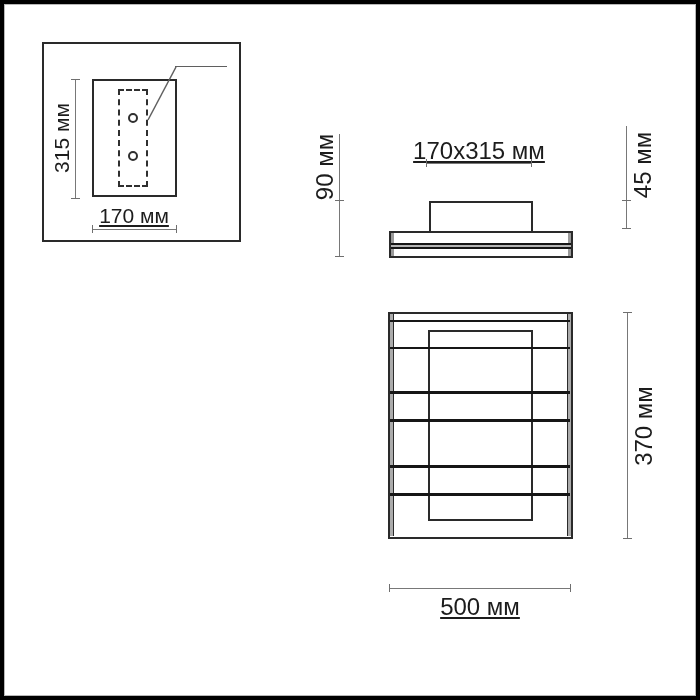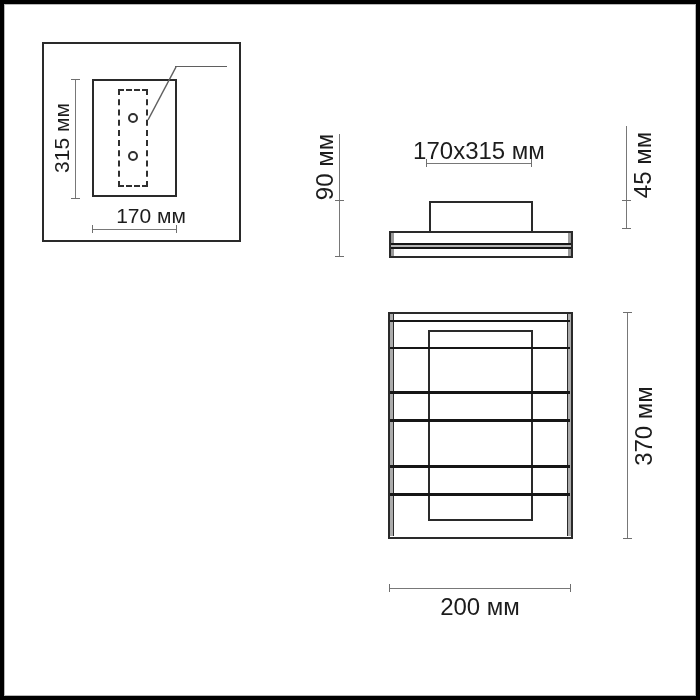--- a/index.html
+++ b/index.html
@@ -15,21 +15,21 @@
   .dashed{box-sizing:border-box;border:2px dashed #2f2f2f;background:transparent;}
   .hole{box-sizing:border-box;width:10px;height:10px;border:2px solid #2f2f2f;border-radius:50%;background:#fff;}
   
   .dline-v{width:1px;background:#787878;}
   .dline-h{height:1px;background:#787878;}
   .tick-h{width:9px;height:1px;background:#6f6f6f;}
   .tick-v{width:1px;height:8px;background:#6f6f6f;}
   
   .dim-label{font-size:24px;letter-spacing:0px;white-space:nowrap;color:#1c1c1c;}
   .dim-label-v{transform:translate(-50%,-50%) rotate(-90deg);transform-origin:center;}
-  .dim-label-c{text-align:center;}
+  .dim-label-c{text-align:center;text-decoration:underline;}
   .small-label{font-size:21px;}
   .callout{font-size:10px;line-height:13px;text-align:center;color:#3a3a3a;white-space:nowrap;}
   .gray-cap{background:#9a9a9a;}
   .hstripe{box-sizing:border-box;background:#b5b5b5;border-top:2px solid #161616;border-bottom:2px solid #161616;}
   .slat-line{background:#161616;}
   svg{display:block;}
 </style>
 </head>
 <body>
 
@@ -43,21 +43,21 @@
   <div class="abs dashed" style="left:114px;top:85px;width:30px;height:98px;"></div>
 
   <div class="abs hole" style="left:124px;top:109px;"></div>
   <div class="abs hole" style="left:124px;top:147px;"></div>
 
   <div class="abs dline-v" style="left:71px;top:75px;height:120px;"></div>
   <div class="abs tick-h" style="left:67px;top:75px;"></div>
   <div class="abs tick-h" style="left:67px;top:194px;"></div>
   <div class="abs dim-label dim-label-v small-label" style="left:58px;top:134px;">315 мм</div>
 
-  <div class="abs dim-label small-label dim-label-c" style="left:92px;top:200px;width:110px;">170 мм</div>
+  <div class="abs dim-label small-label dim-label-c" style="left:75px;top:200px;width:110px;">170 мм</div>
   <div class="abs dline-h" style="left:88px;top:225px;width:85px;"></div>
   <div class="abs tick-v" style="left:88px;top:221px;"></div>
   <div class="abs tick-v" style="left:172px;top:221px;"></div>
 
   <div class="abs dline-h" style="left:171px;top:62px;width:52px;background:#5f5f5f;"></div>
   <svg class="abs" style="left:138px;top:58px;" width="40" height="62">
     <line x1="34" y1="5" x2="6" y2="58" stroke="#5f5f5f" stroke-width="1.5"></line>
   </svg>
 
   <div class="abs outline" style="left:425px;top:197px;width:104px;height:32px;"></div>
@@ -98,14 +98,14 @@
   <div class="abs slat-line" style="left:386px;top:489px;width:180px;height:3px;"></div>
 
   <div class="abs dline-v" style="left:623px;top:308px;height:227px;"></div>
   <div class="abs tick-h" style="left:619px;top:308px;"></div>
   <div class="abs tick-h" style="left:619px;top:534px;"></div>
   <div class="abs dim-label dim-label-v" style="left:640px;top:422px;">370 мм</div>
 
   <div class="abs dline-h" style="left:385px;top:584px;width:182px;"></div>
   <div class="abs tick-v" style="left:385px;top:580px;"></div>
   <div class="abs tick-v" style="left:566px;top:580px;"></div>
-  <div class="abs dim-label dim-label-c" style="left:376px;top:589px;width:200px;">200 мм</div>
+  <div class="abs dim-label dim-label-c" style="left:376px;top:589px;width:200px;">500 мм</div>
 </div>
 
 </body></html>

